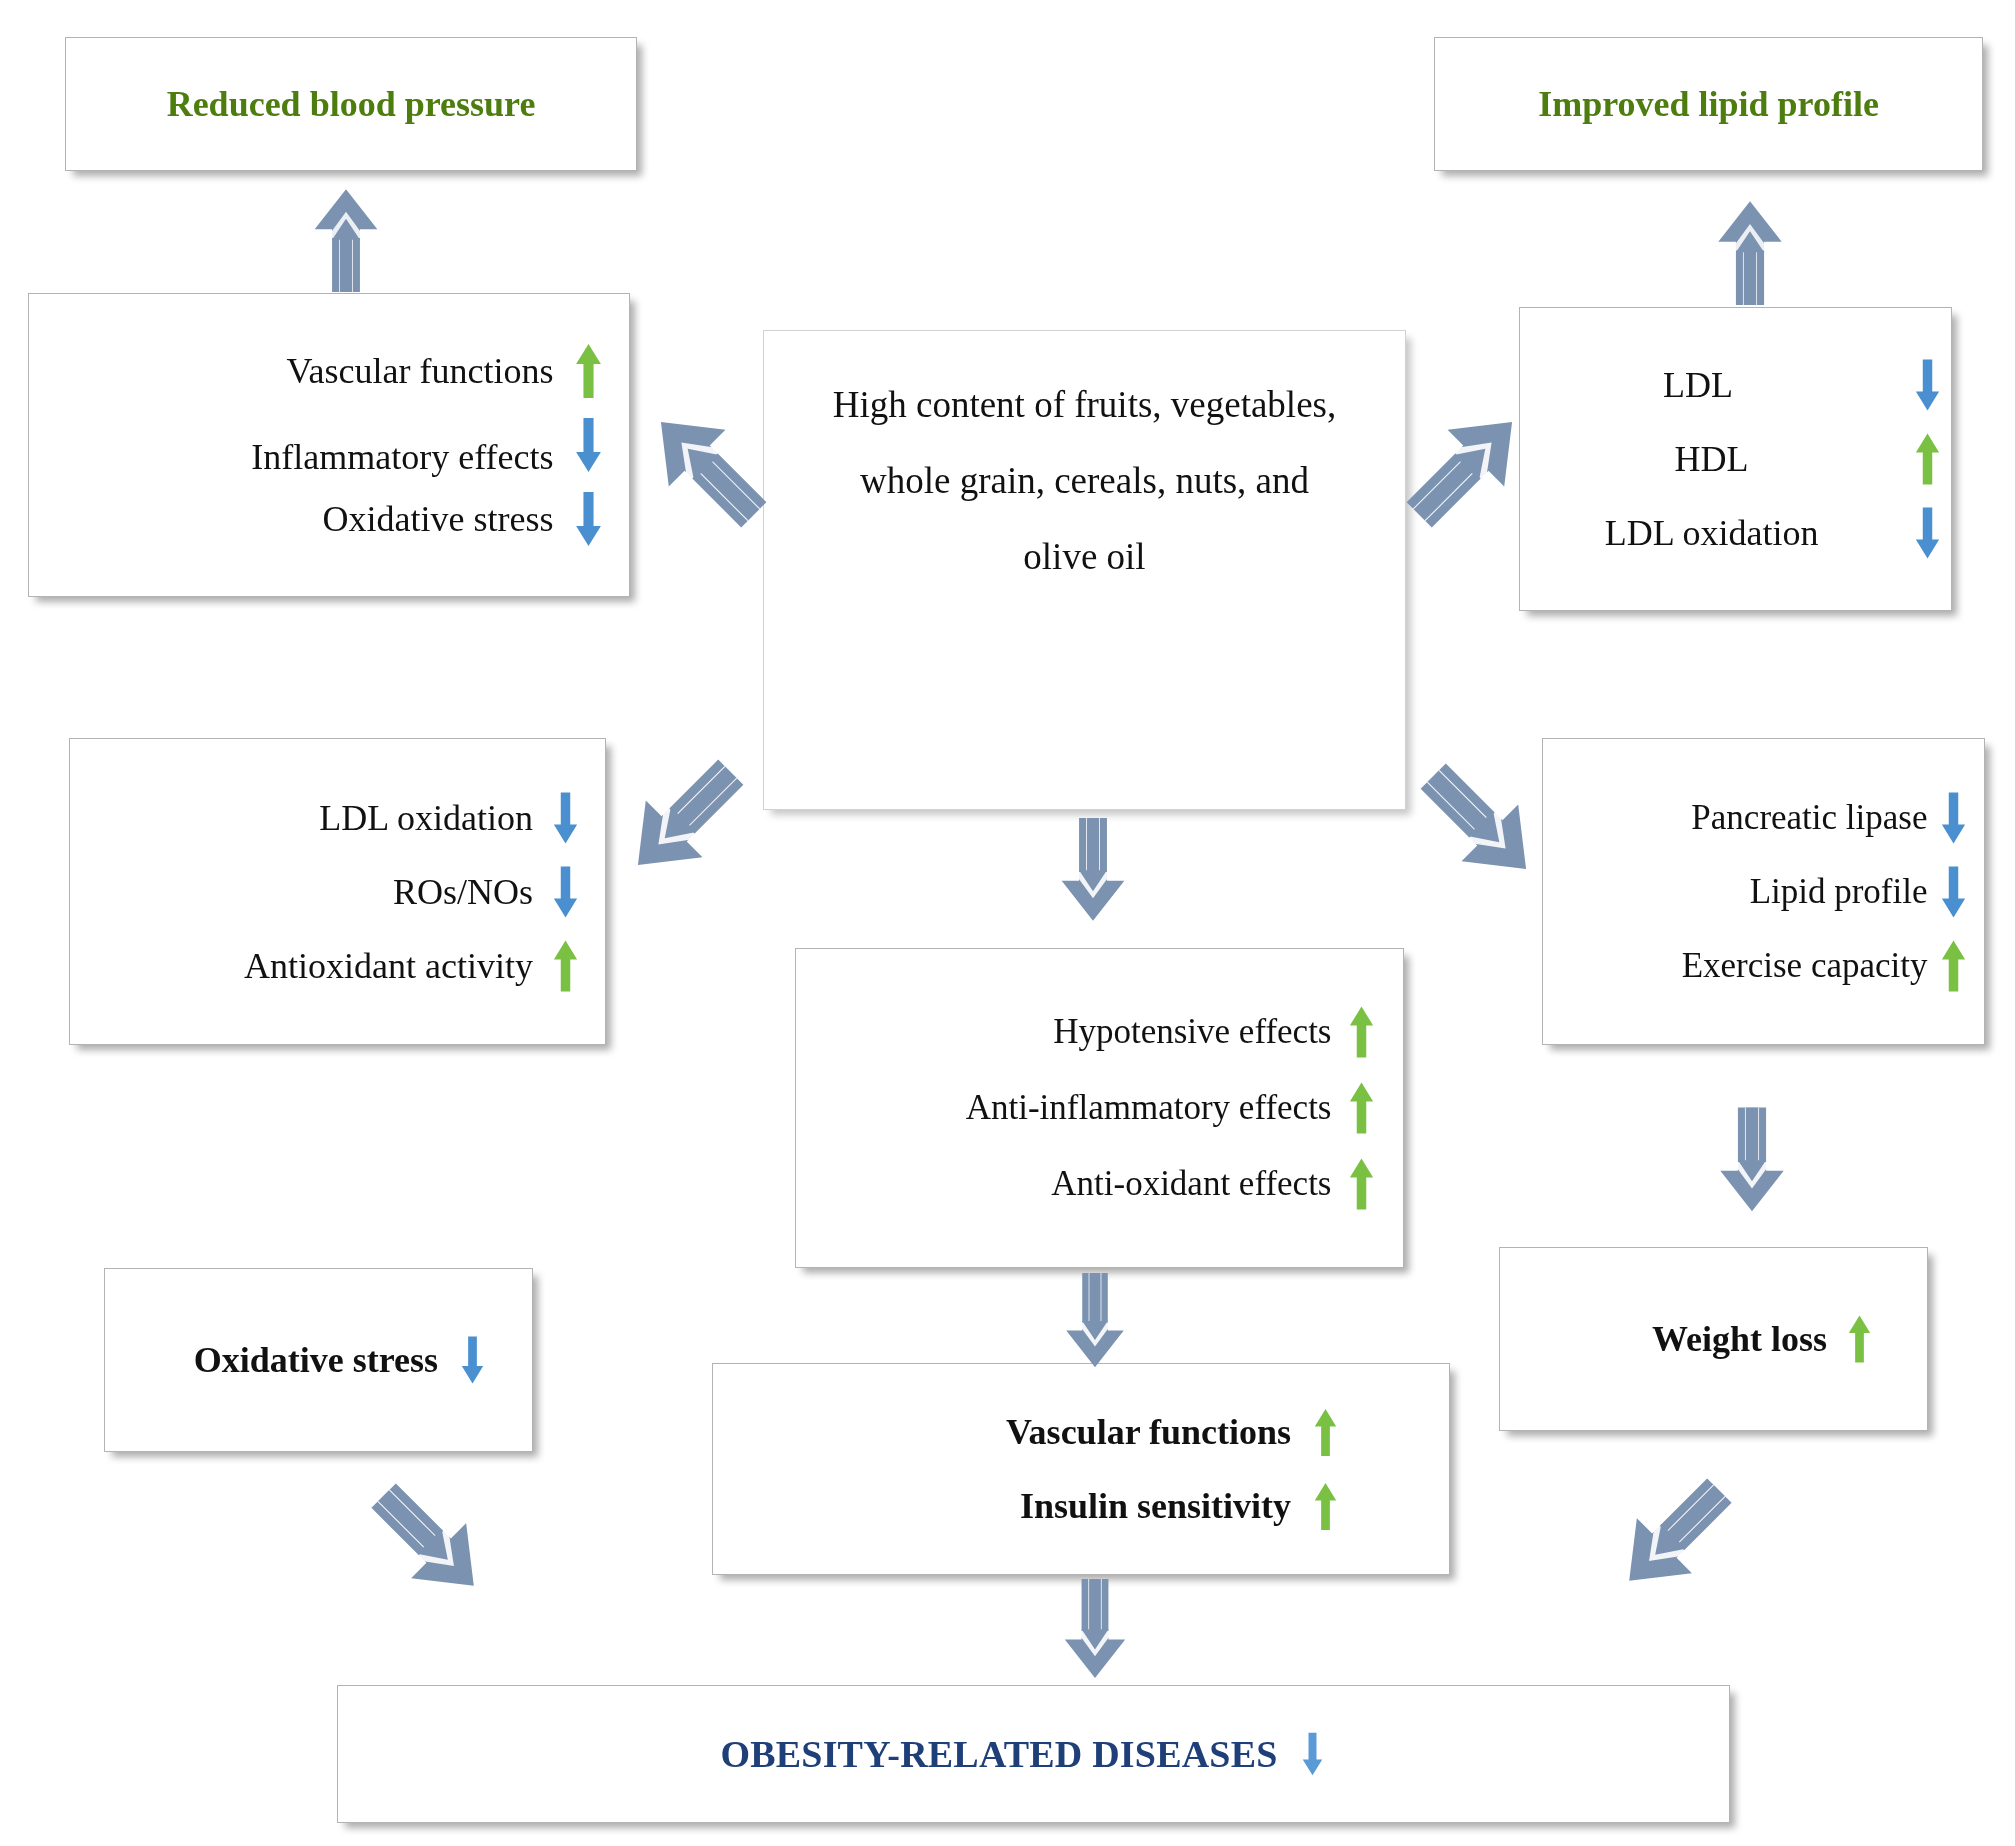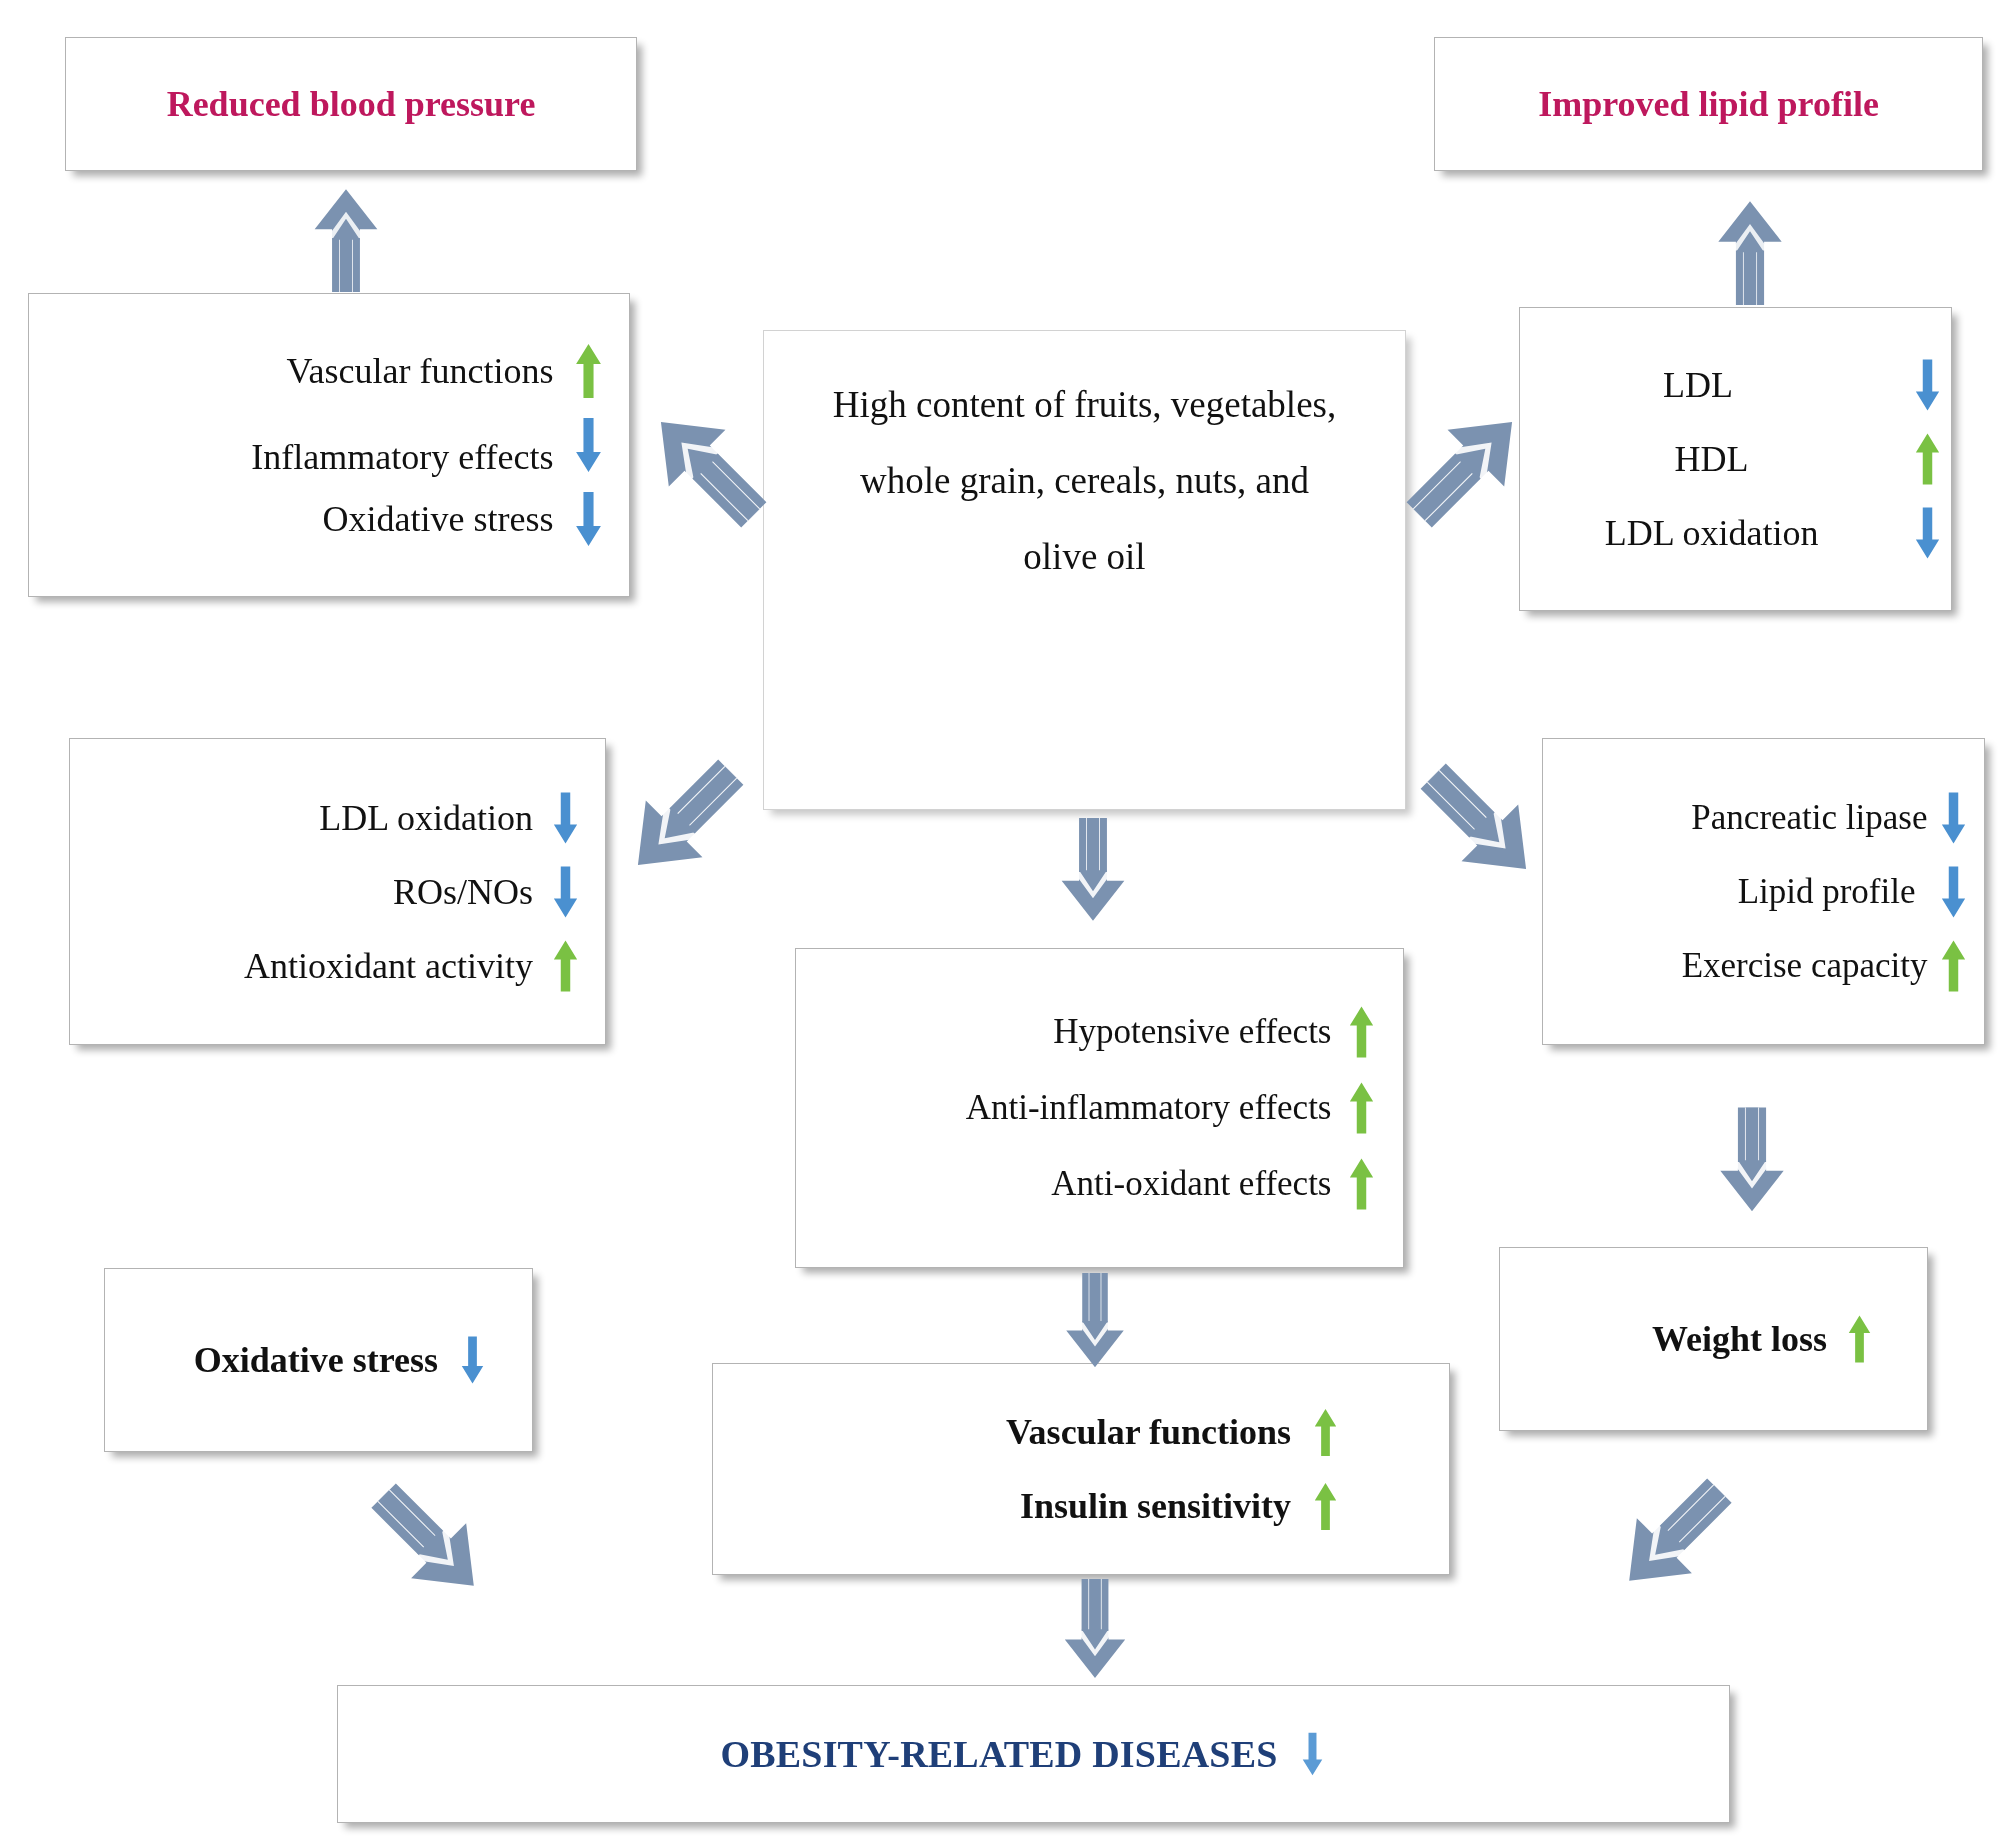--- a/index.html
+++ b/index.html
@@ -44,21 +44,21 @@
   .row .arrowslot{
     display:inline-flex;
     align-items:center;
     justify-content:center;
     flex:0 0 auto;
   }
   
   .titletext{
     text-align:right;
     white-space:nowrap;
-    color:#be185d;
+    color:#4d7c0f;
   }
 
   
   .varrow{display:block;}
 
   
   .conn{position:absolute;}
 
   
   #med-box{
@@ -195,21 +195,21 @@
   <div class="box" id="lipase-right" style="left:1542px;top:738px;width:443px;height:307px;">
     <div class="rows" style="padding-right:11px;">
       <div class="row" style="height:74px;">
         <span class="lbl" style="font-size:35px;">Pancreatic lipase</span>
         <span class="arrowslot" style="width:51px;">
           <svg class="varrow" width="25" height="54" viewBox="0 0 58 122" aria-hidden="true">
             <polygon points="29,120 56,76 40,76 40,2 18,2 18,76 2,76" fill="#4a90d0"></polygon>
           </svg>
         </span>
       </div>
-      <div class="row" style="height:74px;gap:12px;">
+      <div class="row" style="height:74px;">
         <span class="lbl" style="font-size:35px;">Lipid profile</span>
         <span class="arrowslot" style="width:51px;">
           <svg class="varrow" width="25" height="54" viewBox="0 0 58 122" aria-hidden="true">
             <polygon points="29,120 56,76 40,76 40,2 18,2 18,76 2,76" fill="#4a90d0"></polygon>
           </svg>
         </span>
       </div>
       <div class="row" style="height:74px;">
         <span class="lbl" style="font-size:35px;">Exercise capacity</span>
         <span class="arrowslot" style="width:51px;">

